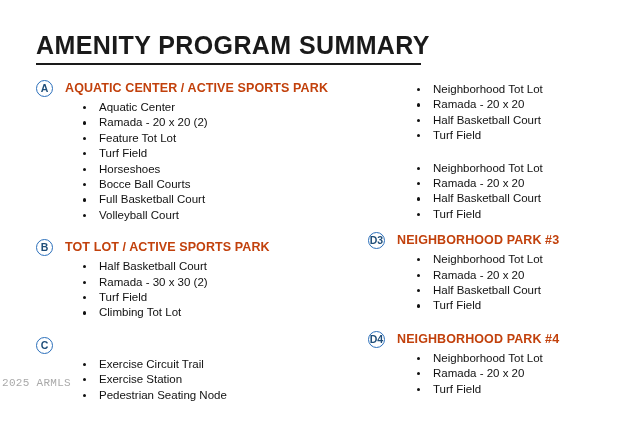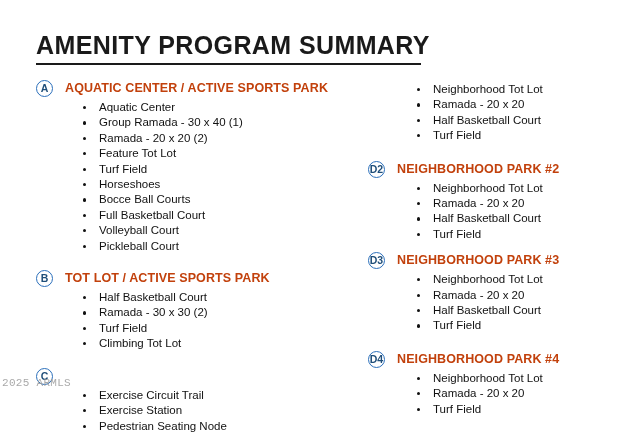--- a/index.html
+++ b/index.html
@@ -135,29 +135,27 @@
 
   <div class="col-left">
 
     <div class="section">
       <div class="sec-head">
         <div class="badge">A</div>
         <div class="sec-title">AQUATIC CENTER / ACTIVE SPORTS PARK</div>
       </div>
       <ul class="items">
         <li>Aquatic Center</li>
-        <li>Group Ramada - 30 x 40 (1)</li>
         <li>Ramada - 20 x 20 (2)</li>
         <li>Feature Tot Lot</li>
         <li>Turf Field</li>
         <li>Horseshoes</li>
         <li>Bocce Ball Courts</li>
         <li>Full Basketball Court</li>
         <li>Volleyball Court</li>
-        <li>Pickleball Court</li>
       </ul>
     </div>
 
     <div class="section" style="margin-top:16px;">
       <div class="sec-head">
         <div class="badge">B</div>
         <div class="sec-title">TOT LOT / ACTIVE SPORTS PARK</div>
       </div>
       <ul class="items">
         <li>Half Basketball Court</li>
@@ -185,24 +183,20 @@
     <div class="section">
       <ul class="items">
         <li>Neighborhood Tot Lot</li>
         <li>Ramada - 20 x 20</li>
         <li>Half Basketball Court</li>
         <li>Turf Field</li>
       </ul>
     </div>
 
     <div class="section" style="margin-top:17px;">
-      <div class="sec-head">
-        <div class="badge">D2</div>
-        <div class="sec-title">NEIGHBORHOOD PARK #2</div>
-      </div>
       <ul class="items">
         <li>Neighborhood Tot Lot</li>
         <li>Ramada - 20 x 20</li>
         <li>Half Basketball Court</li>
         <li>Turf Field</li>
       </ul>
     </div>
 
     <div class="section" style="margin-top:7px;">
       <div class="sec-head">

